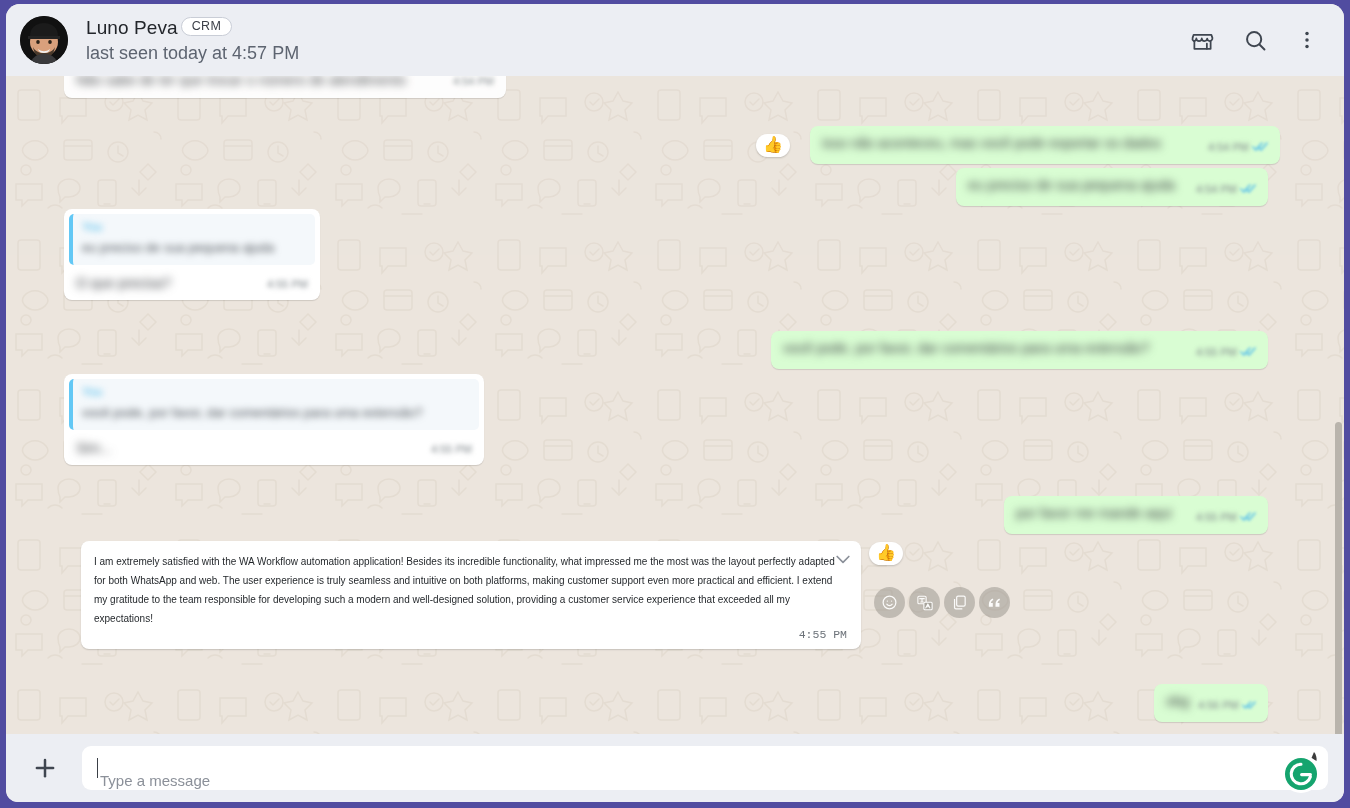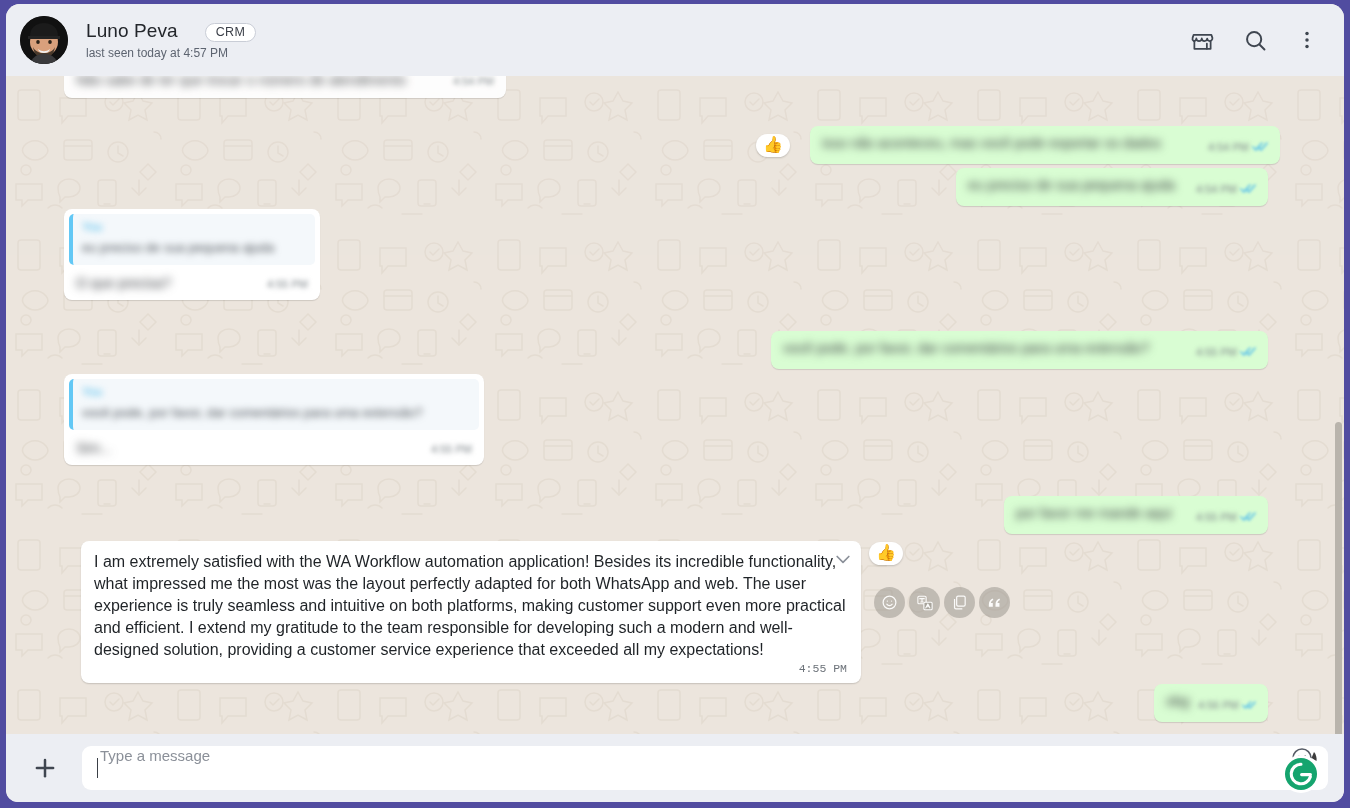--- a/index.html
+++ b/index.html
@@ -42,39 +42,39 @@
   #avatar {
     width: 48px; height: 48px;
     border-radius: 50%;
     overflow: hidden;
     flex: 0 0 auto;
     background: #1c1c1c;
     position: relative;
   }
   #avatar svg { display: block; }
   .header-text { margin-left: 18px; flex: 1 1 auto; min-width: 0; }
-  .name-row { display: flex; align-items: flex-end; gap: 27px; }
+  .name-row { display: flex; align-items: flex-start; gap: 3px; }
   .contact-name {
     font-size: 19px;
     color: #23262b;
     font-weight: 400;
     letter-spacing: .1px;
   }
   .crm-badge {
     font-size: 12.5px;
     color: #3c4049;
     background: #ffffff;
     border: 1px solid #c9cdd6;
     border-radius: 11px;
     padding: 2px 10px 3px;
     line-height: 1;
     letter-spacing: .3px;
   }
   .last-seen {
-    font-size: 12px;
+    font-size: 18px;
     color: #5d6470;
     margin-top: 4px;
   }
   .header-actions { display: flex; align-items: center; gap: 28px; padding-right: 12px; }
   .hdr-icon { cursor: pointer; display: block; line-height: 0; }
 
   
   #chat-body {
     position: absolute;
     top: 72px; left: 0; right: 0; bottom: 68px;
@@ -130,22 +130,22 @@
   #main-bubble {
     position: absolute;
     left: 75px; top: 537px;
     width: 780px;
     background: #ffffff;
     border-radius: 8px;
     box-shadow: 0 1px 1.5px rgba(0,0,0,.16);
     padding: 10px 14px 8px 13px;
   }
   #main-bubble .body {
-    font-size: 16px;
-    line-height: 22px;
+    font-size: 10px;
+    line-height: 17px;
     color: #1f2327;
   }
   #main-bubble .time {
     display: block;
     text-align: right;
     font-size: 11.5px;
     color: #6d737a;
     margin-top: 1px;
     font-family: Liberation Mono, monospace;
   }
@@ -201,21 +201,21 @@
     display: flex; align-items: center; justify-content: center;
     cursor: pointer; color: #3f4650;
   }
   #input-wrap {
     flex: 1 1 auto;
     margin-left: 20px;
     height: 44px;
     background: #ffffff;
     border-radius: 9px;
     display: flex;
-    align-items: flex-start;
+    align-items: flex-end;
     padding: 0 14px 0 16px;
     position: relative;
   }
   #msg-input {
     flex: 1 1 auto;
     border: 0; outline: 0;
     font-family: "Liberation Sans", sans-serif;
     font-size: 15px;
     color: #3a3f46;
     background: transparent;

